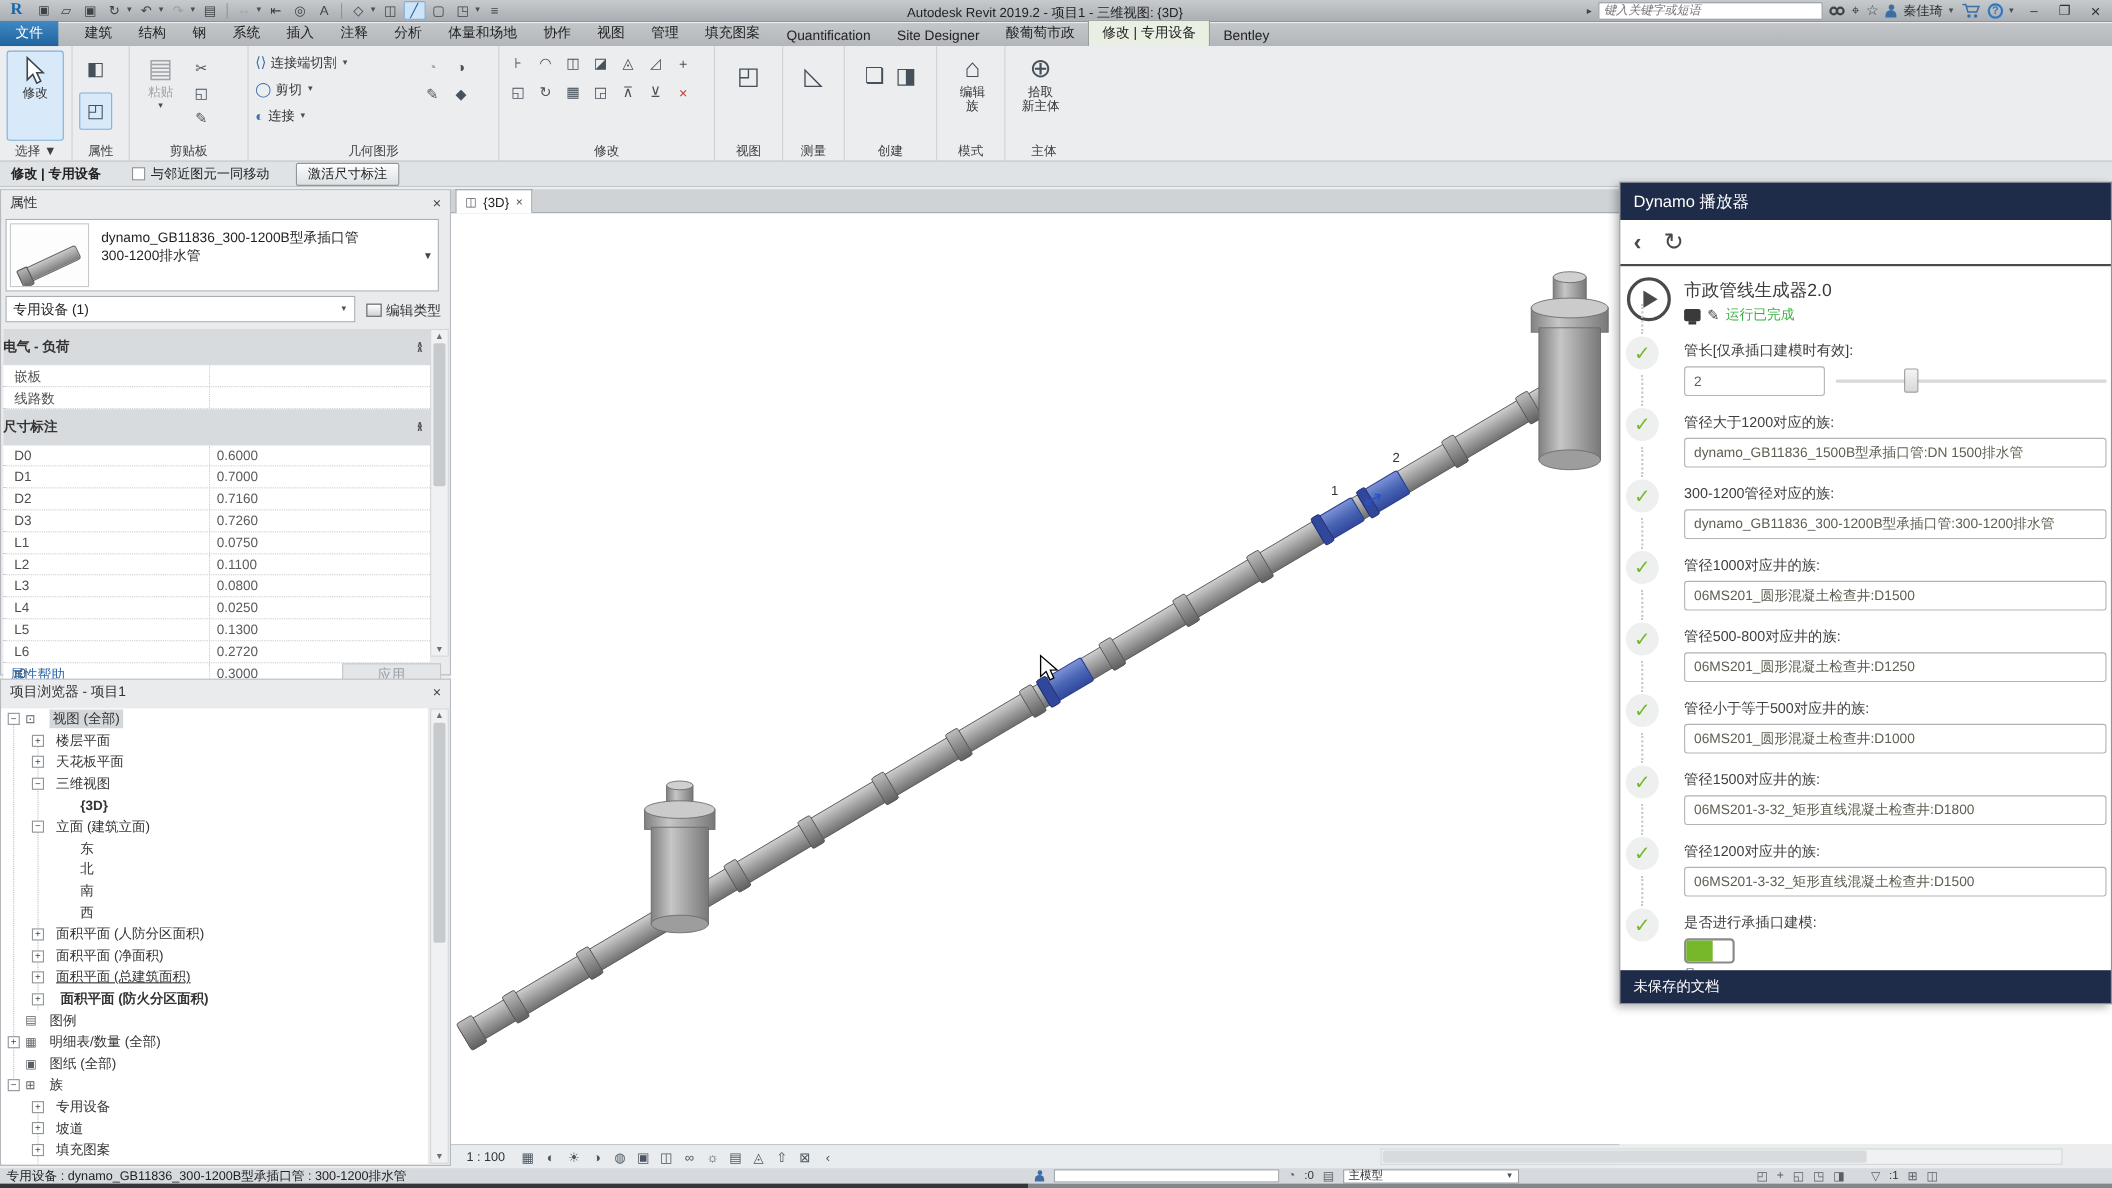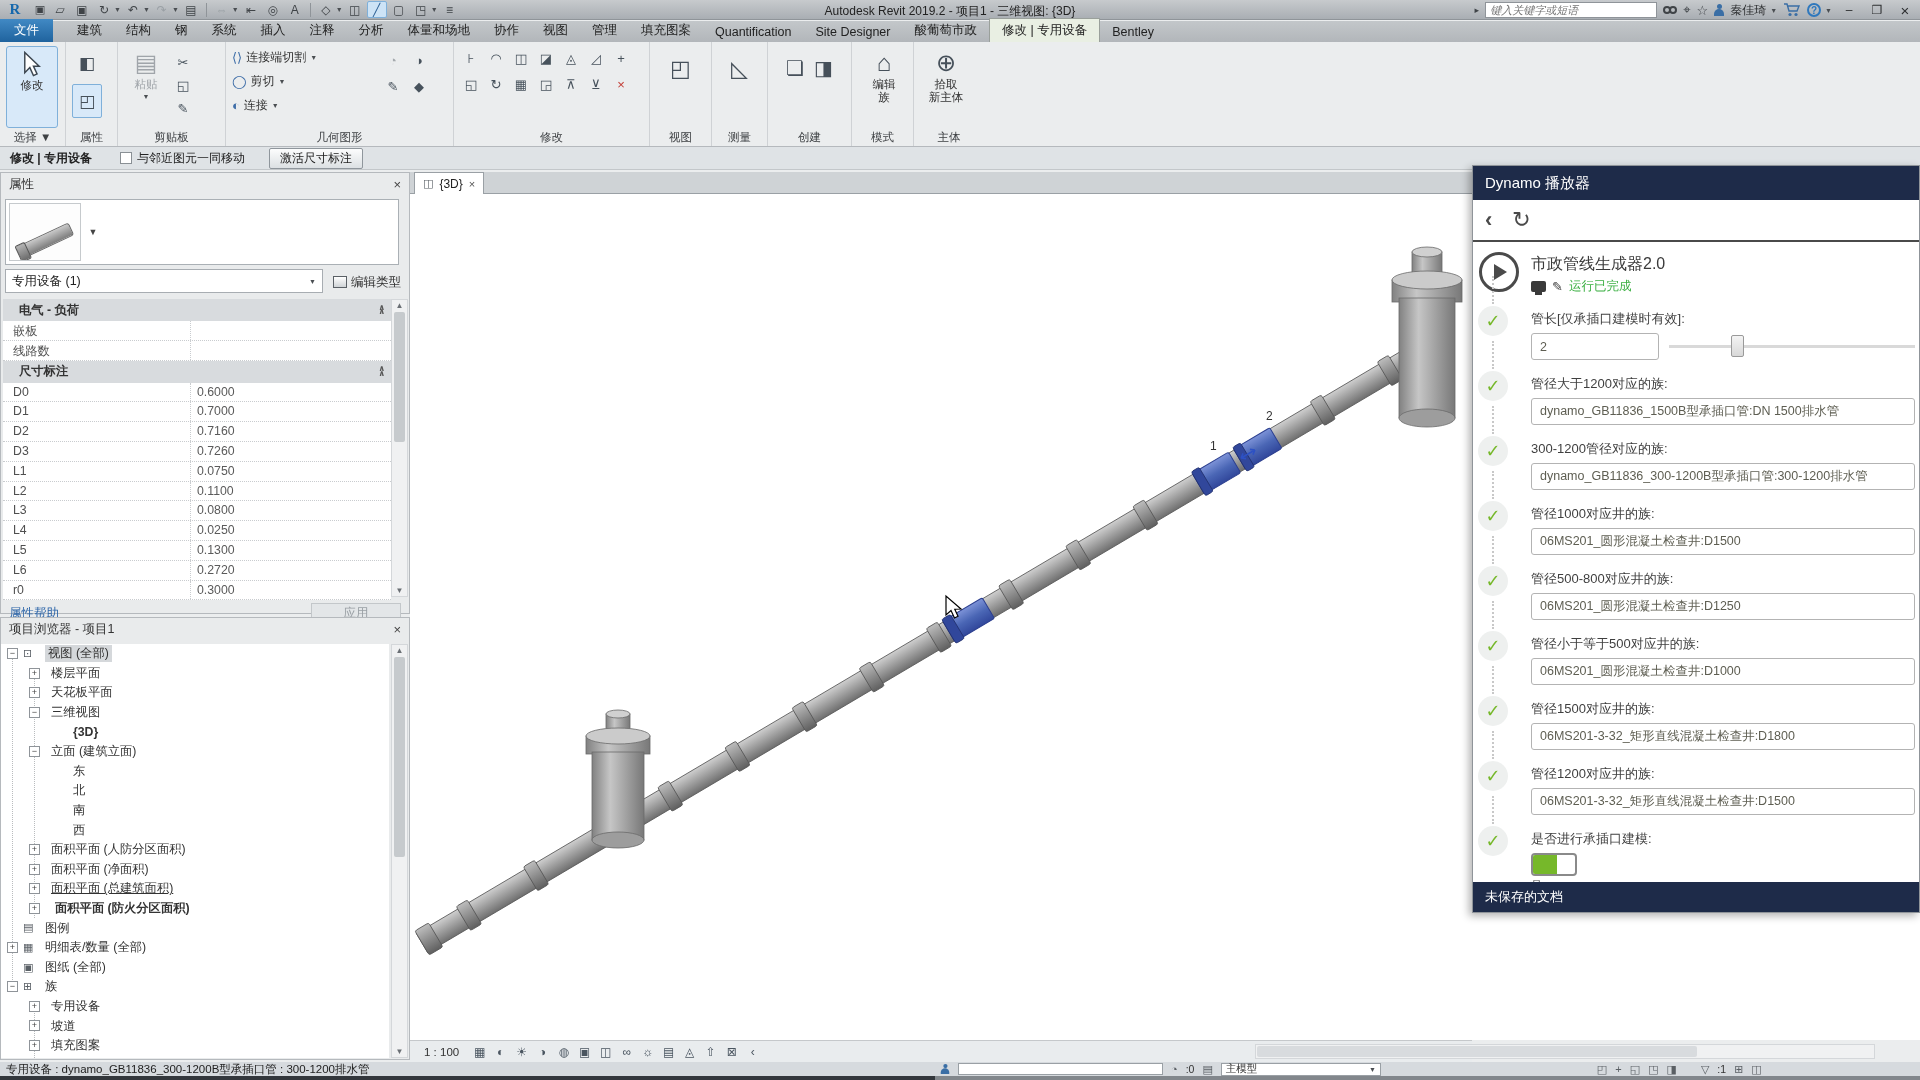--- a/index.html
+++ b/index.html
@@ -15,21 +15,21 @@
   .qat { display:flex; align-items:center; gap:2px; }
   .qat-btn { width:20px; height:17px; display:flex; align-items:center; justify-content:center;
     font-size:12px; color:#3f4347; border-radius:2px; }
   .qat-btn.active { background:#cde3f6; border:1px solid #7fb0da; color:#2a5e93; }
   .qat-btn.muted { color:#9aa0a5; }
   .qat-dd { font-size:7px; color:#4a4e52; margin-left:-2px; }
   .qat-sep { width:1px; height:14px; background:#8f9499; margin:0 3px; }
   #title-text { position:absolute; left:660px; width:580px; text-align:center; top:3px;
     font-size:12px; color:#222; }
   #tb-right { position:absolute; right:4px; top:1px; height:18px; display:flex; align-items:center; gap:6px; }
-  #search-box { width:172px; height:16px; background:#fff; border:1px solid #8f9499;
+  #search-box { width:204px; height:16px; background:#fff; border:1px solid #8f9499;
     font-size:11px; font-style:italic; color:#7a7f84; padding:0 4px; }
   .tb-ico { font-size:13px; color:#3f4347; display:flex; align-items:center; }
   .binoc { display:flex; }
   .binoc b { width:8px; height:8px; border:2px solid #3f4347; border-radius:50%; display:block; }
   .person { width:10px; height:12px; position:relative; }
   .person:before { content:""; position:absolute; left:2.5px; top:0; width:5px; height:5px; border-radius:50%; background:#3a6ea5; }
   .person:after { content:""; position:absolute; left:0; top:5px; width:10px; height:7px; border-radius:5px 5px 0 0; background:#3a6ea5; }
   .help-ico { width:14px; height:14px; border-radius:50%; border:2px solid #2f78bd; color:#2f78bd;
     font-size:10px; font-weight:bold; display:flex; align-items:center; justify-content:center; }
   .winbtn { width:22px; height:16px; display:flex; align-items:center; justify-content:center; font-size:12px; color:#2d2f31; }
@@ -91,22 +91,22 @@
   #family-combo { width:318px; height:24px; background:#fff; border:1px solid #a8adb2; font-size:12.5px;
     color:#222; display:flex; align-items:center; padding:0 6px; justify-content:space-between; }
   #edit-type-btn { margin-left:6px; height:26px; display:flex; align-items:center; gap:4px; font-size:12.5px;
     color:#333; padding:0 4px; }
   .etg { width:14px; height:12px; border:1px solid #5a6066; background:linear-gradient(#fff,#cfd3d6); }
 
   #prop-table { position:absolute; left:2px; top:126px; width:388px; background:#fff; }
   .prow { display:flex; height:19.8px; border-bottom:1px dotted #c9cccf; font-size:12.3px; }
   .prow .pn { width:188px; padding:2px 0 0 10px; color:#4f4f4f; border-right:1px dotted #c9cccf; }
   .prow .pv { flex:1; padding:2px 0 0 6px; color:#5a5a5a; }
-  .psection { display:flex; height:22px; background:#d8dbde; font-size:12.3px; font-weight:bold; color:#333;
-    align-items:center; padding-left:16px; justify-content:space-between; }
+  .psection { display:flex; height:33px; background:#d8dbde; font-size:12.3px; font-weight:bold; color:#333;
+    align-items:center; padding-left:0; justify-content:space-between; }
   .dblchev { display:flex; flex-direction:column; line-height:4.5px; font-size:8px; color:#555; padding-right:6px; }
   .vscroll { position:absolute; width:17px; background:#f0f1f2; border:1px solid #d4d7da; }
   .vthumb { position:absolute; left:2px; width:11px; background:#c6cacd; border-radius:2px; }
   .varrow { position:absolute; left:0; width:15px; text-align:center; font-size:8px; color:#6a6f74; }
   #prop-bottom { position:absolute; left:0; top:428px; width:408px; height:24px; display:flex;
     align-items:center; justify-content:space-between; padding:0 8px; }
   #prop-help { font-size:12.5px; color:#2b64a8; text-decoration:underline; }
   #apply-btn { width:90px; height:20px; background:#e3e6e8; border:1px solid #c3c7ca; color:#9aa0a5;
     font-size:12.5px; text-align:center; line-height:18px; }
 
@@ -392,20 +392,24 @@
 
 <div class="palette" style="top:172px; height:442px;">
   <div class="pal-header">
     <span>属性</span>
     <span class="pal-close">×</span>
   </div>
   <div id="typeselector">
     <div id="type-thumb">
         <div class="pipe3d"></div>
       </div>
+    <div id="type-name">
+      <div>dynamo_GB11836_300-1200B型承插口管</div>
+      <div>300-1200排水管</div>
+    </div>
     <div id="type-dd">▼</div>
   </div>
   <div id="selector-row">
     <div id="family-combo">
       <span>专用设备 (1)</span>
         <span class="qat-dd">▼</span>
     </div>
     <div id="edit-type-btn">
       <span class="etg"></span>
       <span>编辑类型</span>

